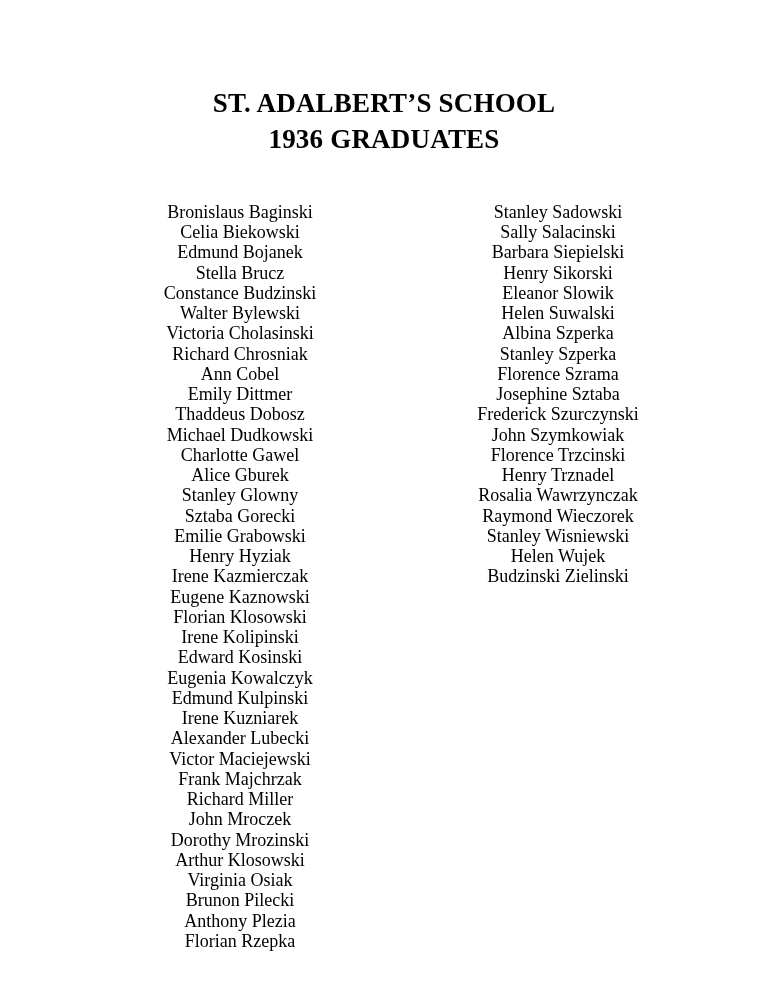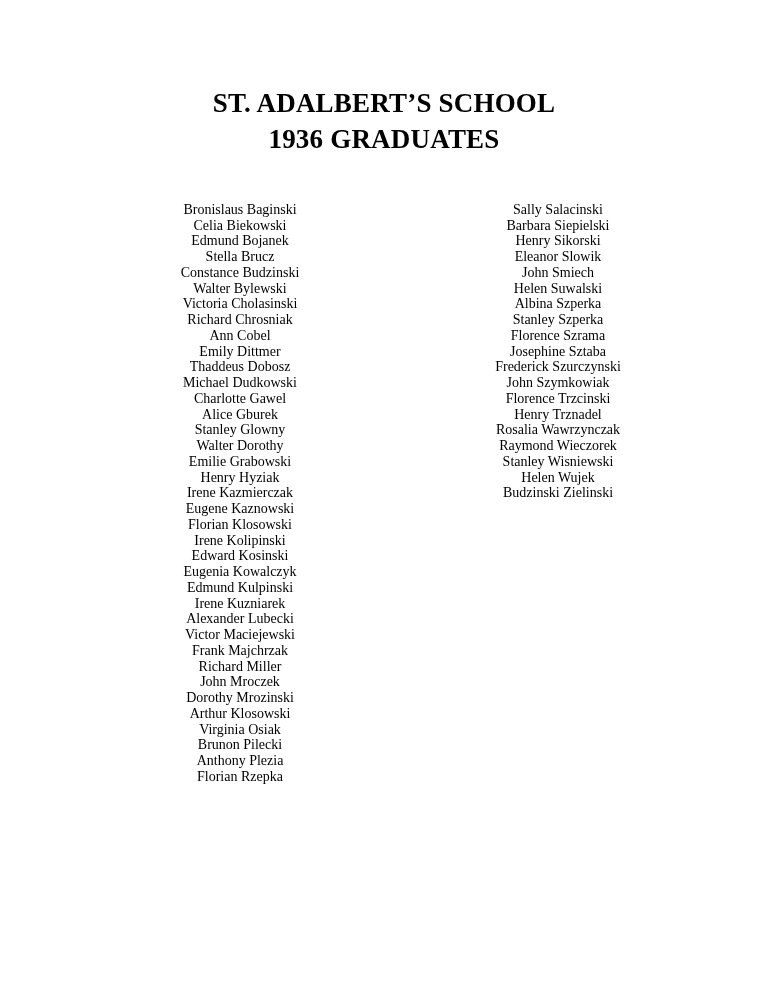--- a/index.html
+++ b/index.html
@@ -40,21 +40,21 @@
     box-sizing: border-box;
   }
   .column.left {
     padding-left: 26px;
   }
   .column.right {
     padding-left: 34px;
   }
   .name {
     text-align: center;
-    font-size: 14px;
+    font-size: 18px;
     line-height: 1.125;
     white-space: nowrap;
   }
 </style>
 </head>
 <body>
 
 <div class="page">
 
   <div class="doc-title">
@@ -72,21 +72,21 @@
         <div class="name">Walter Bylewski</div>
         <div class="name">Victoria Cholasinski</div>
         <div class="name">Richard Chrosniak</div>
         <div class="name">Ann Cobel</div>
         <div class="name">Emily Dittmer</div>
         <div class="name">Thaddeus Dobosz</div>
         <div class="name">Michael Dudkowski</div>
         <div class="name">Charlotte Gawel</div>
         <div class="name">Alice Gburek</div>
         <div class="name">Stanley Glowny</div>
-        <div class="name">Walter Dorothy</div>
+        <div class="name">Sztaba Gorecki</div>
         <div class="name">Emilie Grabowski</div>
         <div class="name">Henry Hyziak</div>
         <div class="name">Irene Kazmierczak</div>
         <div class="name">Eugene Kaznowski</div>
         <div class="name">Florian Klosowski</div>
         <div class="name">Irene Kolipinski</div>
         <div class="name">Edward Kosinski</div>
         <div class="name">Eugenia Kowalczyk</div>
         <div class="name">Edmund Kulpinski</div>
         <div class="name">Irene Kuzniarek</div>
@@ -96,25 +96,25 @@
         <div class="name">Richard Miller</div>
         <div class="name">John Mroczek</div>
         <div class="name">Dorothy Mrozinski</div>
         <div class="name">Arthur Klosowski</div>
         <div class="name">Virginia Osiak</div>
         <div class="name">Brunon Pilecki</div>
         <div class="name">Anthony Plezia</div>
         <div class="name">Florian Rzepka</div>
       </div>
     <div class="column right" id="col-right">
+        <div class="name">Stanley Sadowski</div>
         <div class="name">Sally Salacinski</div>
         <div class="name">Barbara Siepielski</div>
         <div class="name">Henry Sikorski</div>
         <div class="name">Eleanor Slowik</div>
-        <div class="name">John Smiech</div>
         <div class="name">Helen Suwalski</div>
         <div class="name">Albina Szperka</div>
         <div class="name">Stanley Szperka</div>
         <div class="name">Florence Szrama</div>
         <div class="name">Josephine Sztaba</div>
         <div class="name">Frederick Szurczynski</div>
         <div class="name">John Szymkowiak</div>
         <div class="name">Florence Trzcinski</div>
         <div class="name">Henry Trznadel</div>
         <div class="name">Rosalia Wawrzynczak</div>

